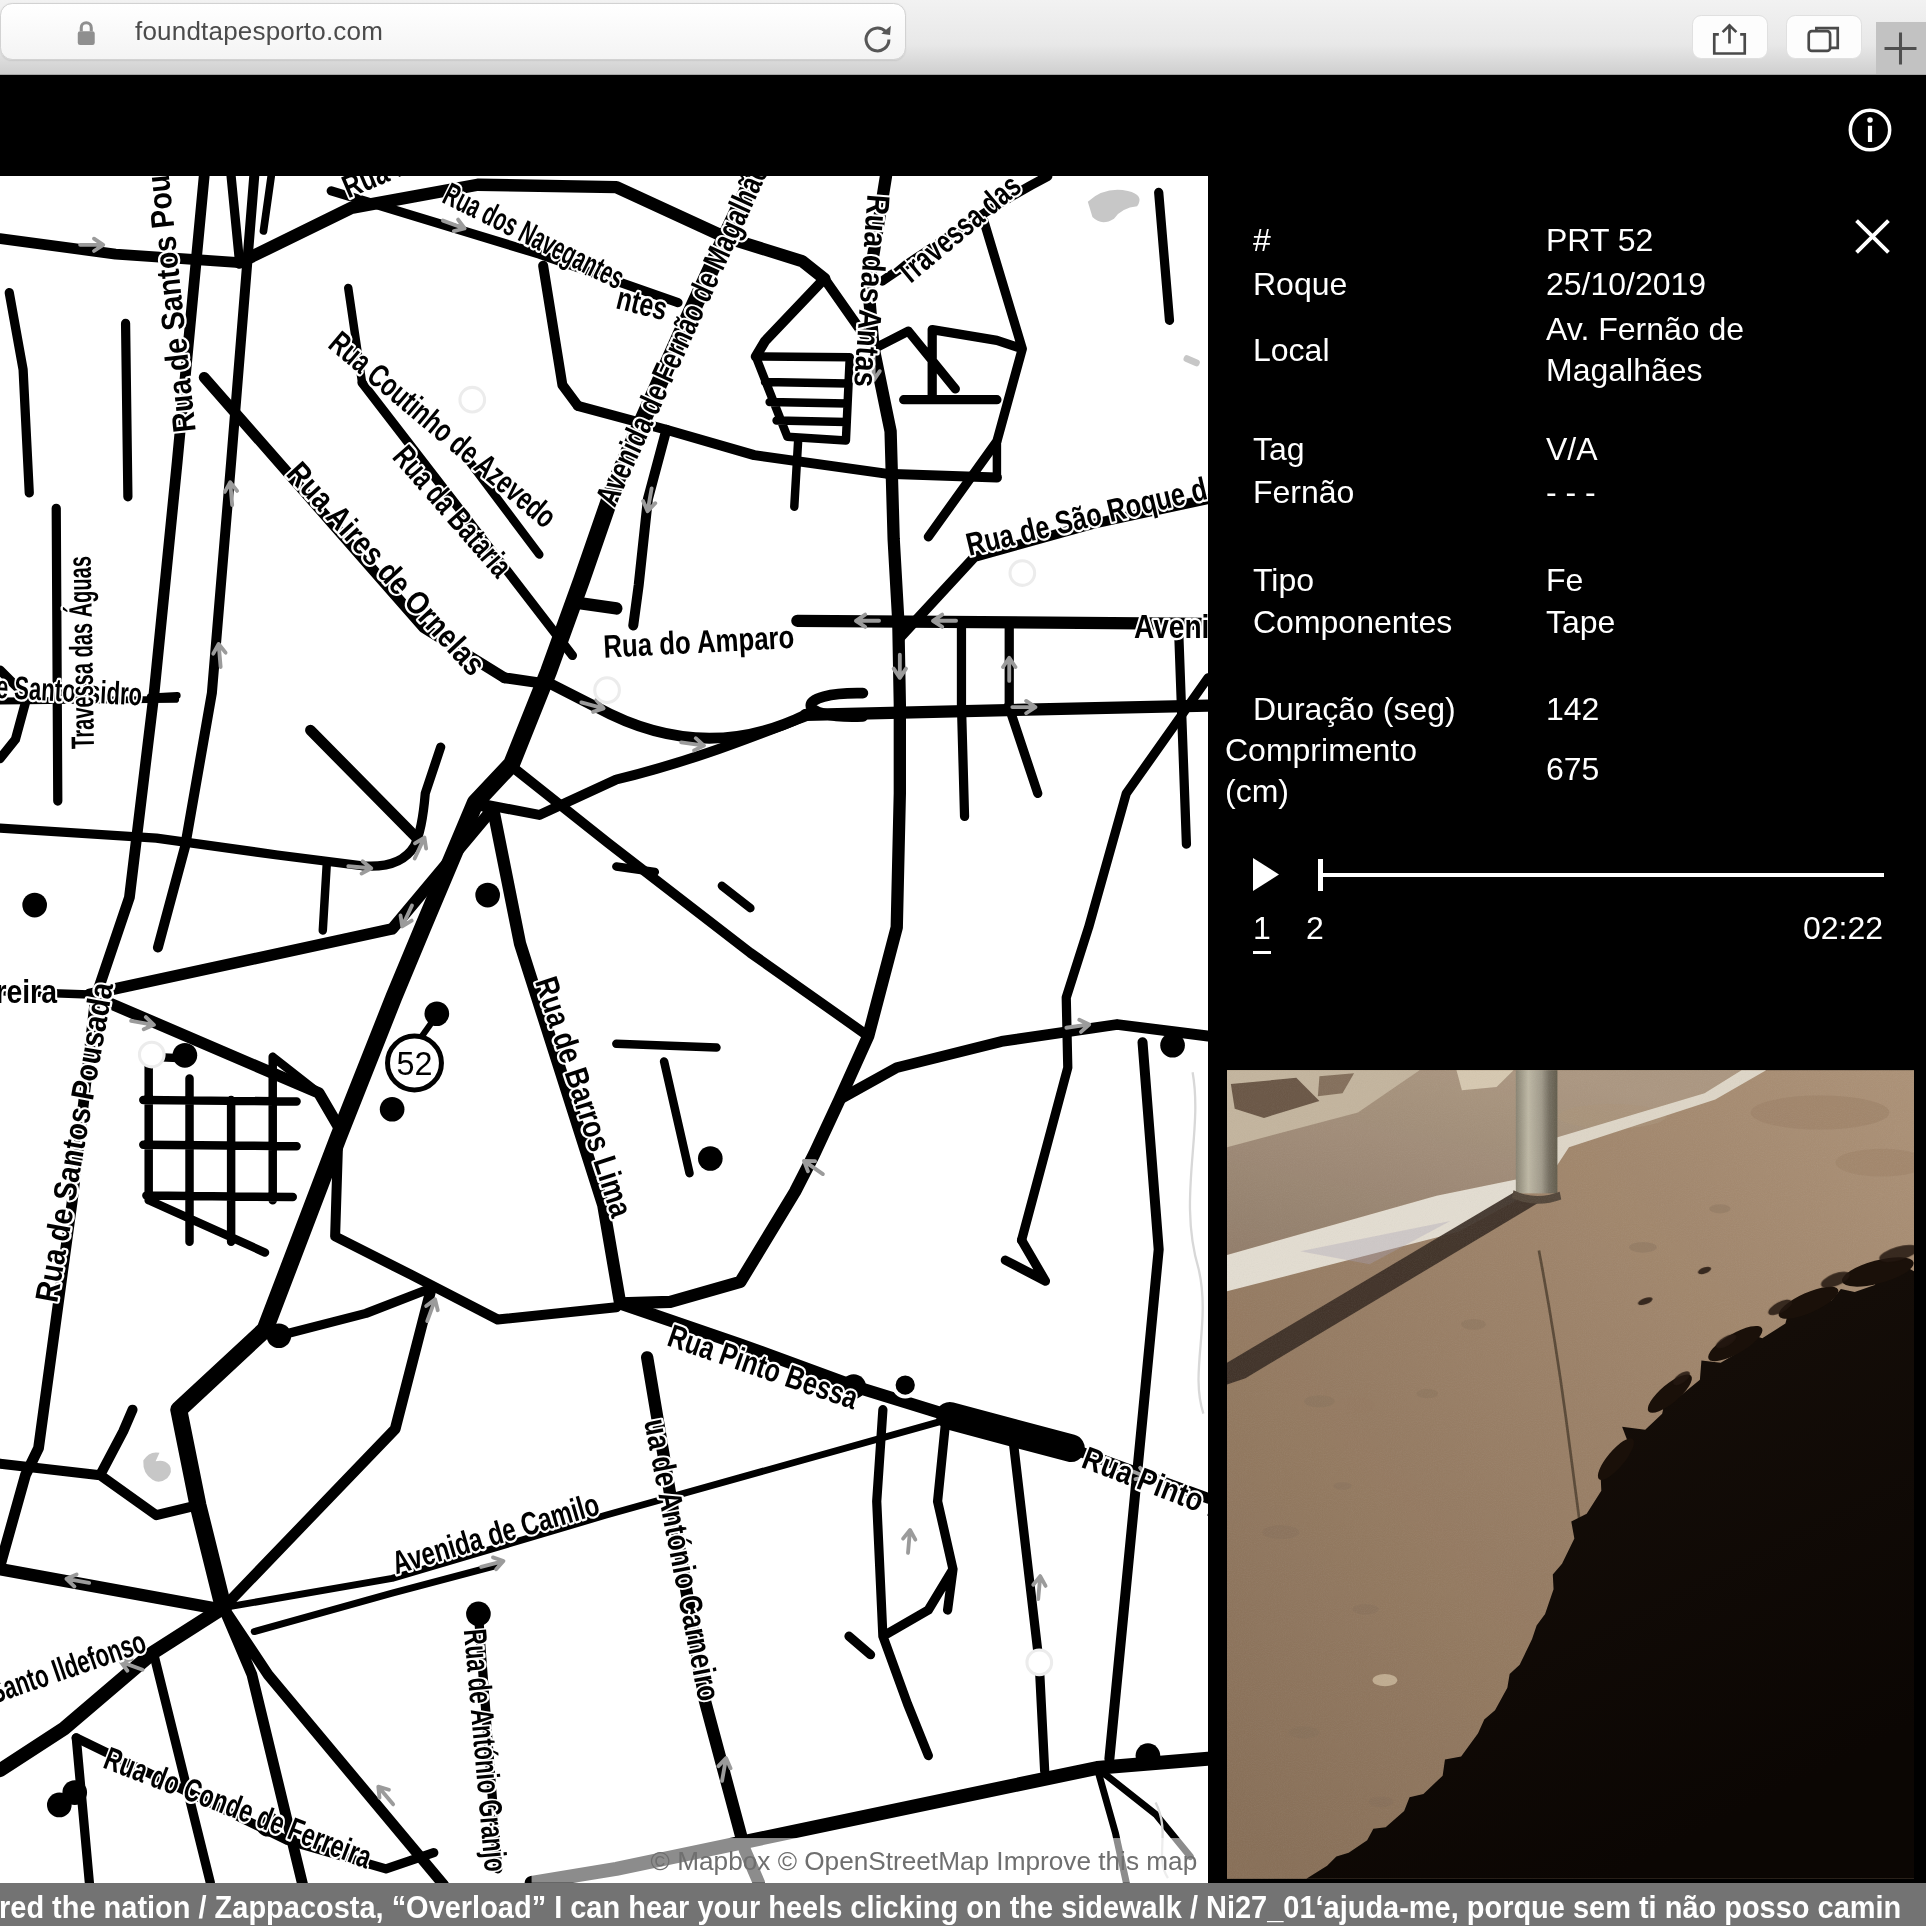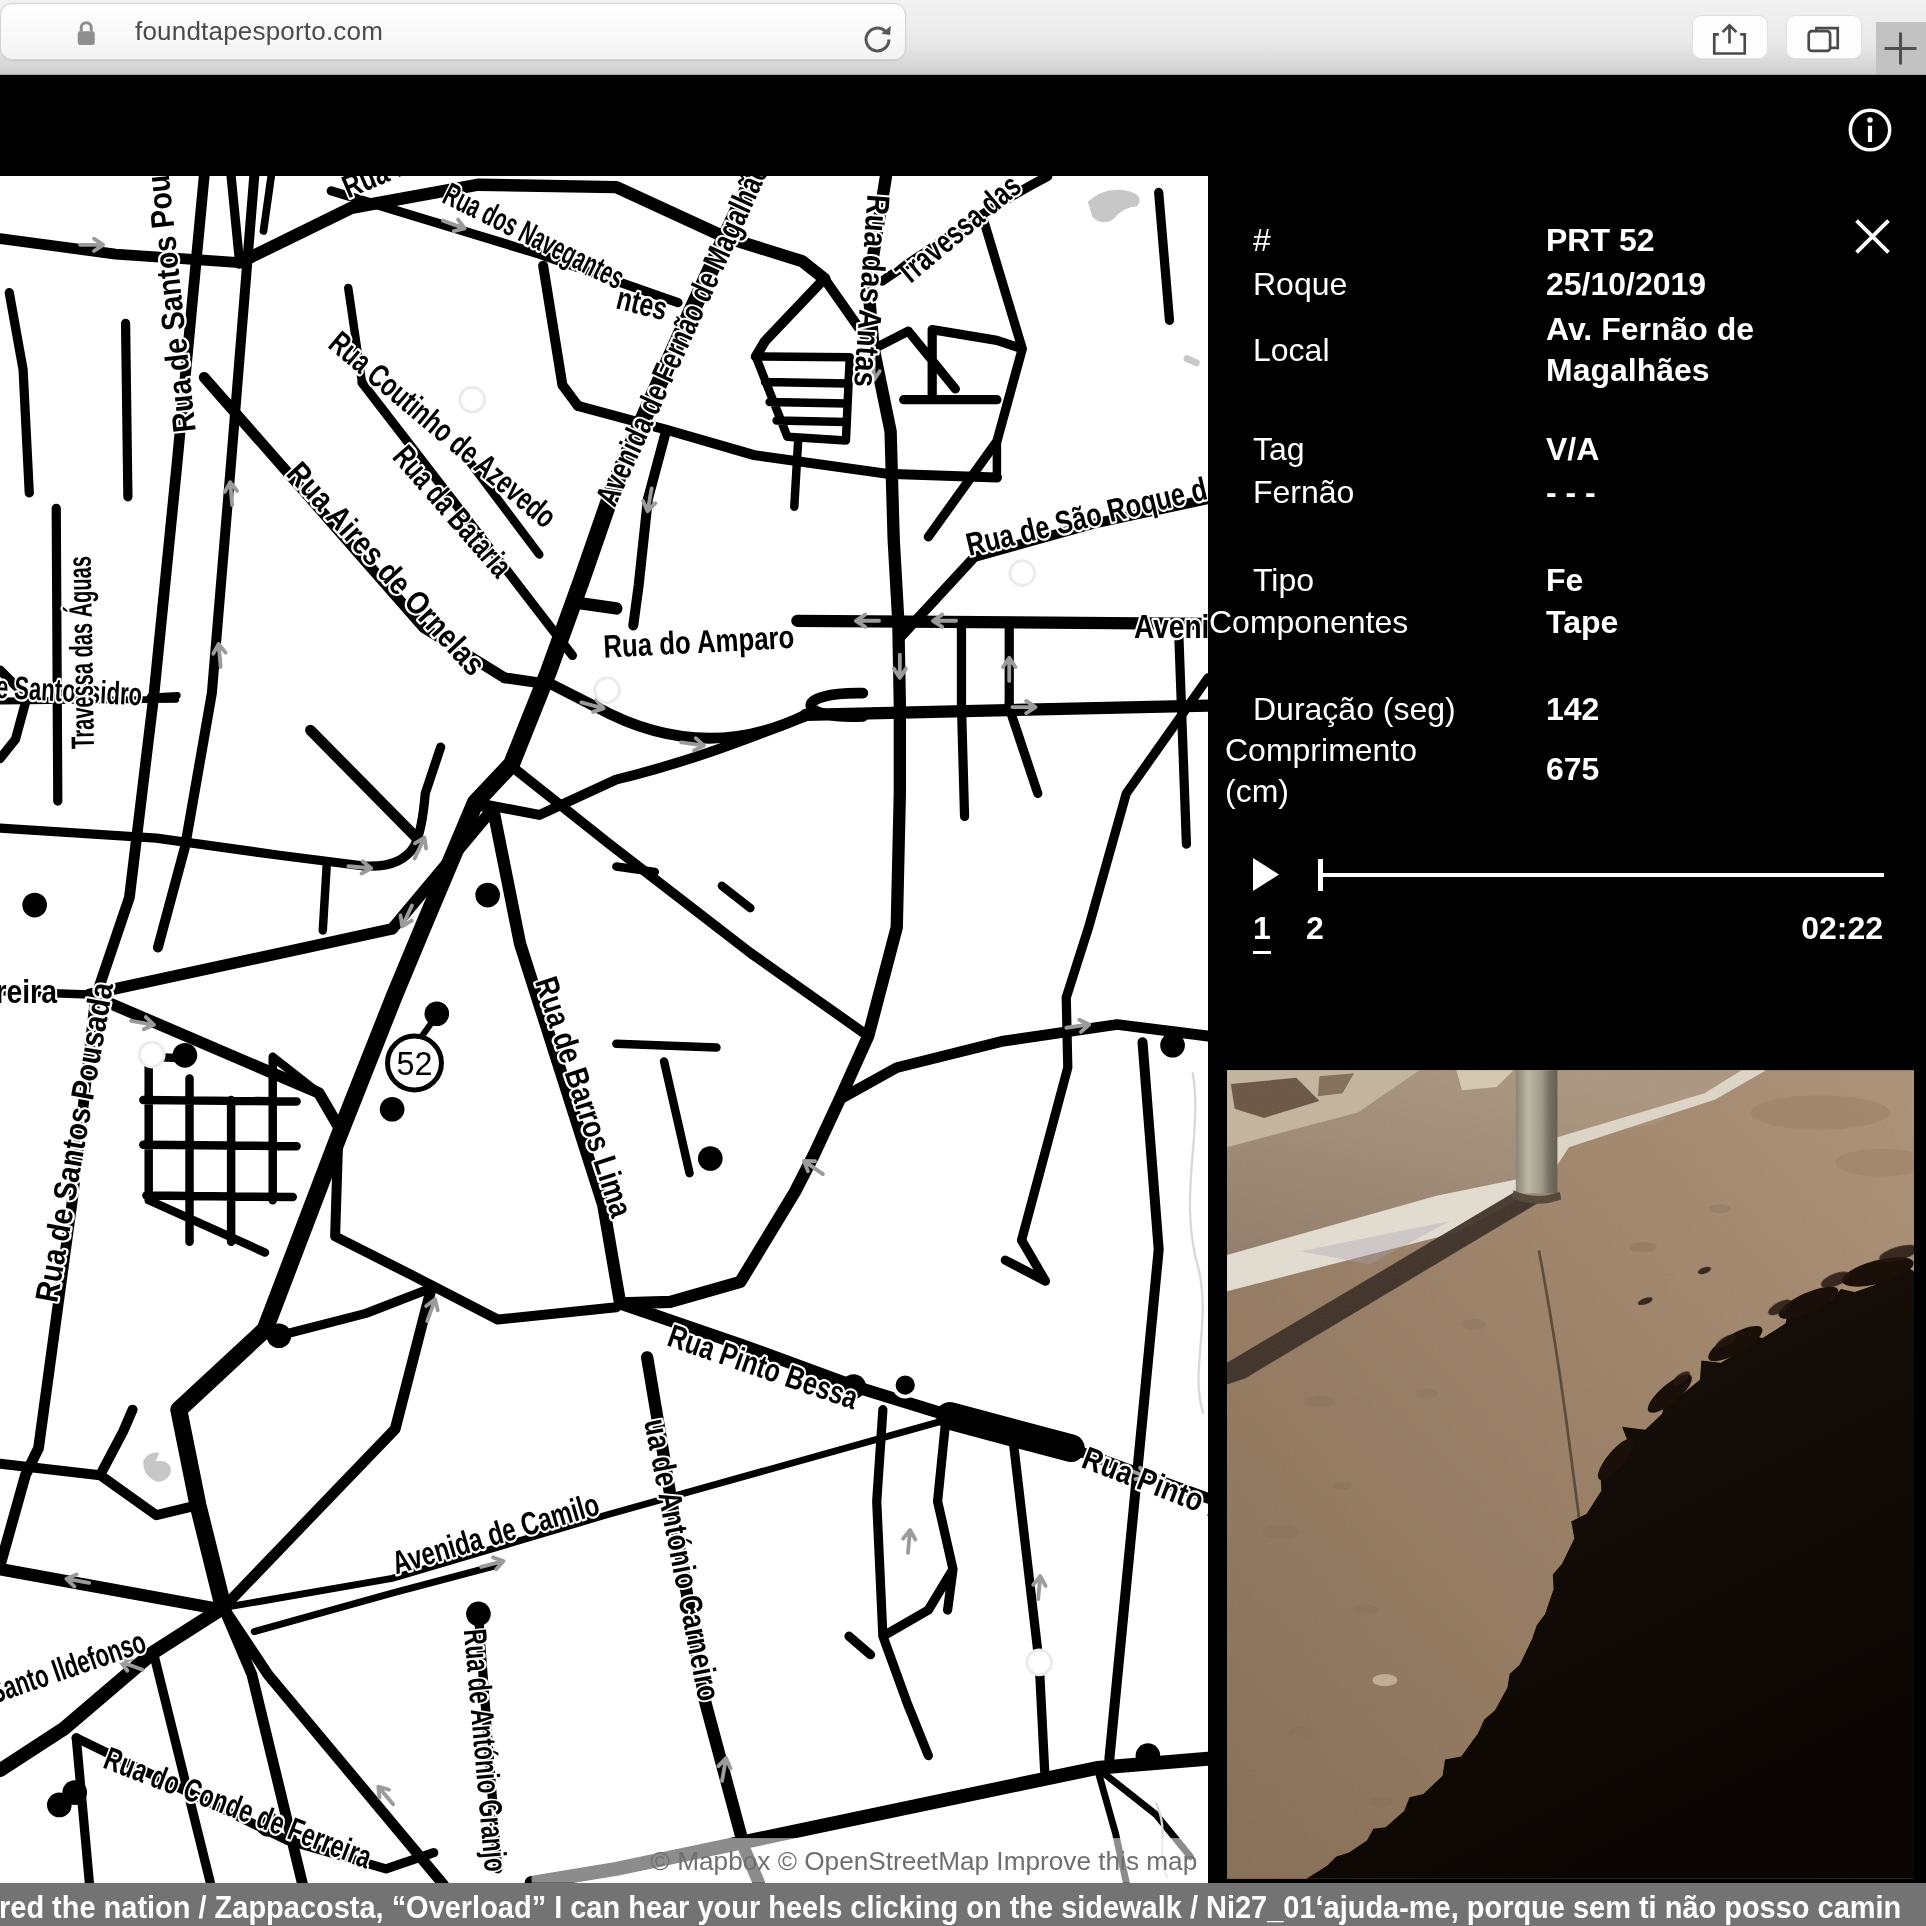--- a/index.html
+++ b/index.html
@@ -13,21 +13,21 @@
     border:0.8px solid #d2d2d2;border-radius:12.3px;box-shadow:0 0.8px 1.5px rgba(0,0,0,.08);}
   #urltext{position:absolute;left:102px;top:16px;font-size:26px;color:#4b4b4b;letter-spacing:0.2px;margin-left:33px;}
   #plus-panel{position:absolute;right:0;top:22.3px;width:50px;height:52px;background:#c2c2c2;}
   .btn{position:absolute;top:15.4px;width:76px;height:44px;background:#fdfdfd;border:0.8px solid #e0e0e0;border-radius:9.2px;}
   
   #header{position:absolute;left:0;top:75px;width:1926px;height:102px;background:#000;}
   
   #map{position:absolute;left:0;top:176px;width:1208px;height:1707px;background:#fff;}
   
   .lab{position:absolute;color:#fff;font-size:32px;line-height:41px;}
-  .val{position:absolute;color:#fff;font-size:32px;line-height:41px;font-weight:bold;}
+  .val{position:absolute;color:#fff;font-size:32px;line-height:41px;}
   
   #marquee{position:absolute;left:0;top:1883px;width:1926px;height:43px;background:#737373;overflow:hidden;}
   #marquee div{position:absolute;left:-1.5px;top:7.7px;white-space:nowrap;color:#fff;font-weight:bold;font-size:32px;line-height:32px;transform:scaleX(0.905);transform-origin:left center;}
 </style>
 </head>
 <body>
 
 <div id="chrome">
   <div id="urlpill"></div>
   <svg class="abs" style="left:77px;top:21px" width="18.5" height="25" viewBox="0 0 24 32">
@@ -330,21 +330,21 @@
   <div class="lab" style="left:1253px;top:264px">Roque</div>
   <div class="val" style="left:1546px;top:264px">25/10/2019</div>
   <div class="lab" style="left:1253px;top:330px">Local</div>
   <div class="val" style="left:1546px;top:309px">Av. Fernão de<br>Magalhães</div>
   <div class="lab" style="left:1253px;top:429px">Tag</div>
   <div class="val" style="left:1546px;top:429px">V/A</div>
   <div class="lab" style="left:1253px;top:472px">Fernão</div>
   <div class="val" style="left:1546px;top:472px">- - -</div>
   <div class="lab" style="left:1253px;top:560px">Tipo</div>
   <div class="val" style="left:1546px;top:560px">Fe</div>
-  <div class="lab" style="left:1209px;top:602px">Componentes</div>
+  <div class="lab" style="left:1253px;top:602px">Componentes</div>
   <div class="val" style="left:1546px;top:602px">Tape</div>
   <div class="lab" style="left:1253px;top:689px">Duração (seg)</div>
   <div class="val" style="left:1546px;top:689px">142</div>
   <div class="lab" style="left:1225px;top:730px">Comprimento<br>(cm)</div>
   <div class="val" style="left:1546px;top:749px">675</div>
 
   <svg class="abs" style="left:1253px;top:858px" width="26" height="33" viewBox="0 0 34 43">
     <path d="M0 0 L34 21.5 L0 43 Z" fill="#fff"></path>
   </svg>
 

